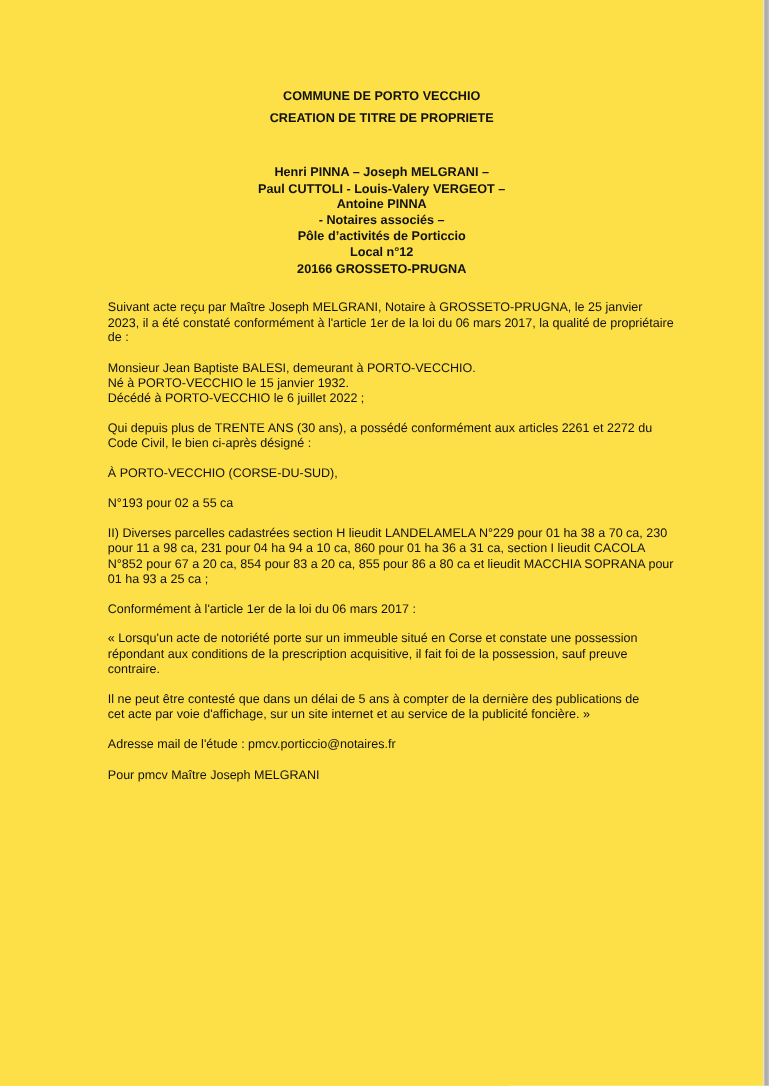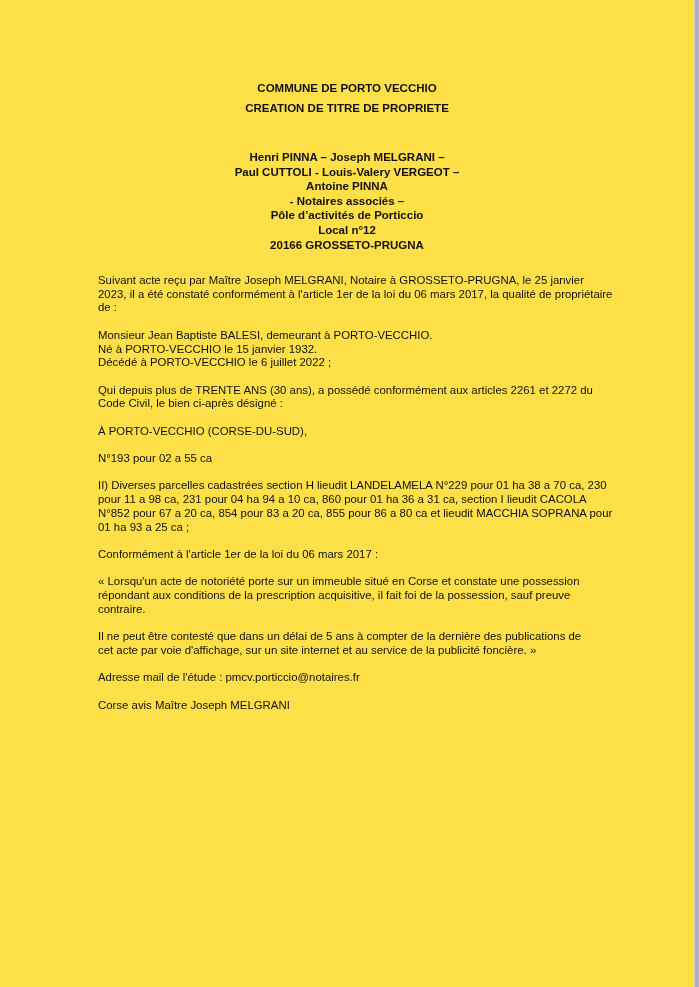--- a/index.html
+++ b/index.html
@@ -70,17 +70,17 @@
       <span class="line">contraire.</span>
     </p>
     <p>
       <span class="line">Il ne peut être contesté que dans un délai de 5 ans à compter de la dernière des publications de</span>
       <span class="line">cet acte par voie d'affichage, sur un site internet et au service de la publicité foncière. »</span>
     </p>
     <p>
       <span class="line">Adresse mail de l'étude : pmcv.porticcio@notaires.fr</span>
     </p>
     <p>
-      <span class="line">Corse avis Maître Joseph MELGRANI</span>
+      <span class="line">Pour pmcv Maître Joseph MELGRANI</span>
     </p>
   </div>
 </div>
 <div class="edge"></div>
 
 </body></html>

